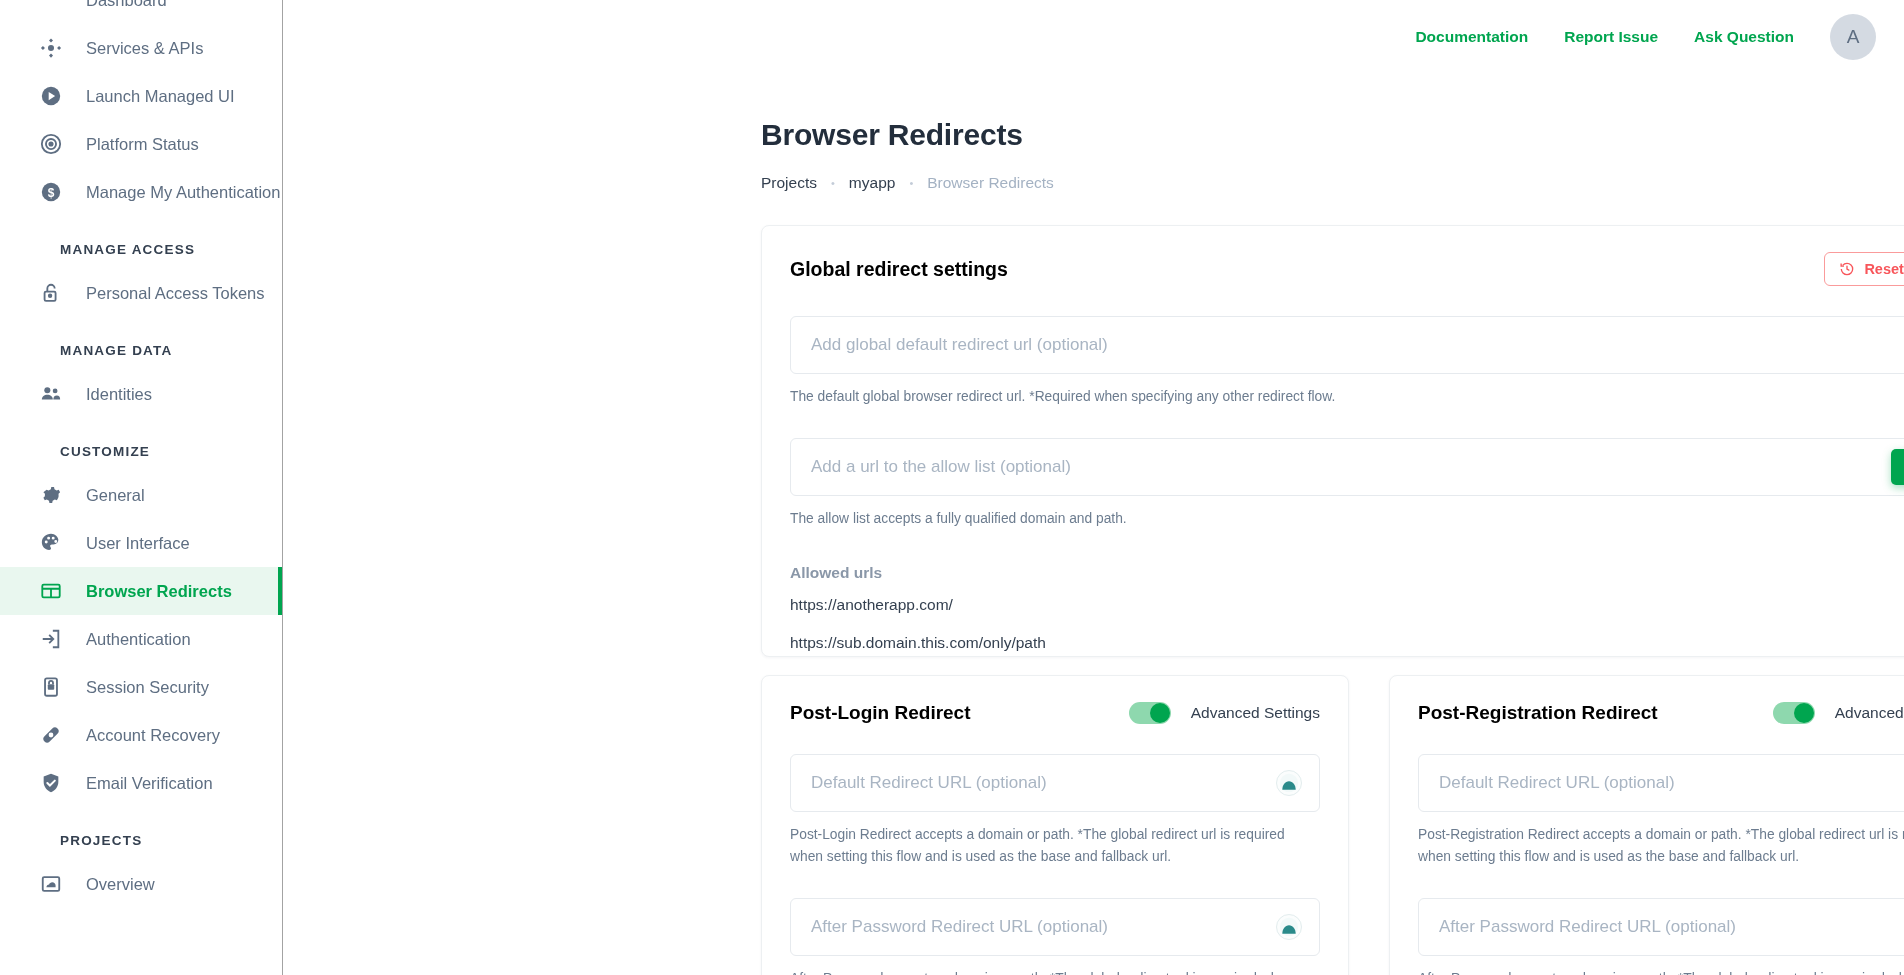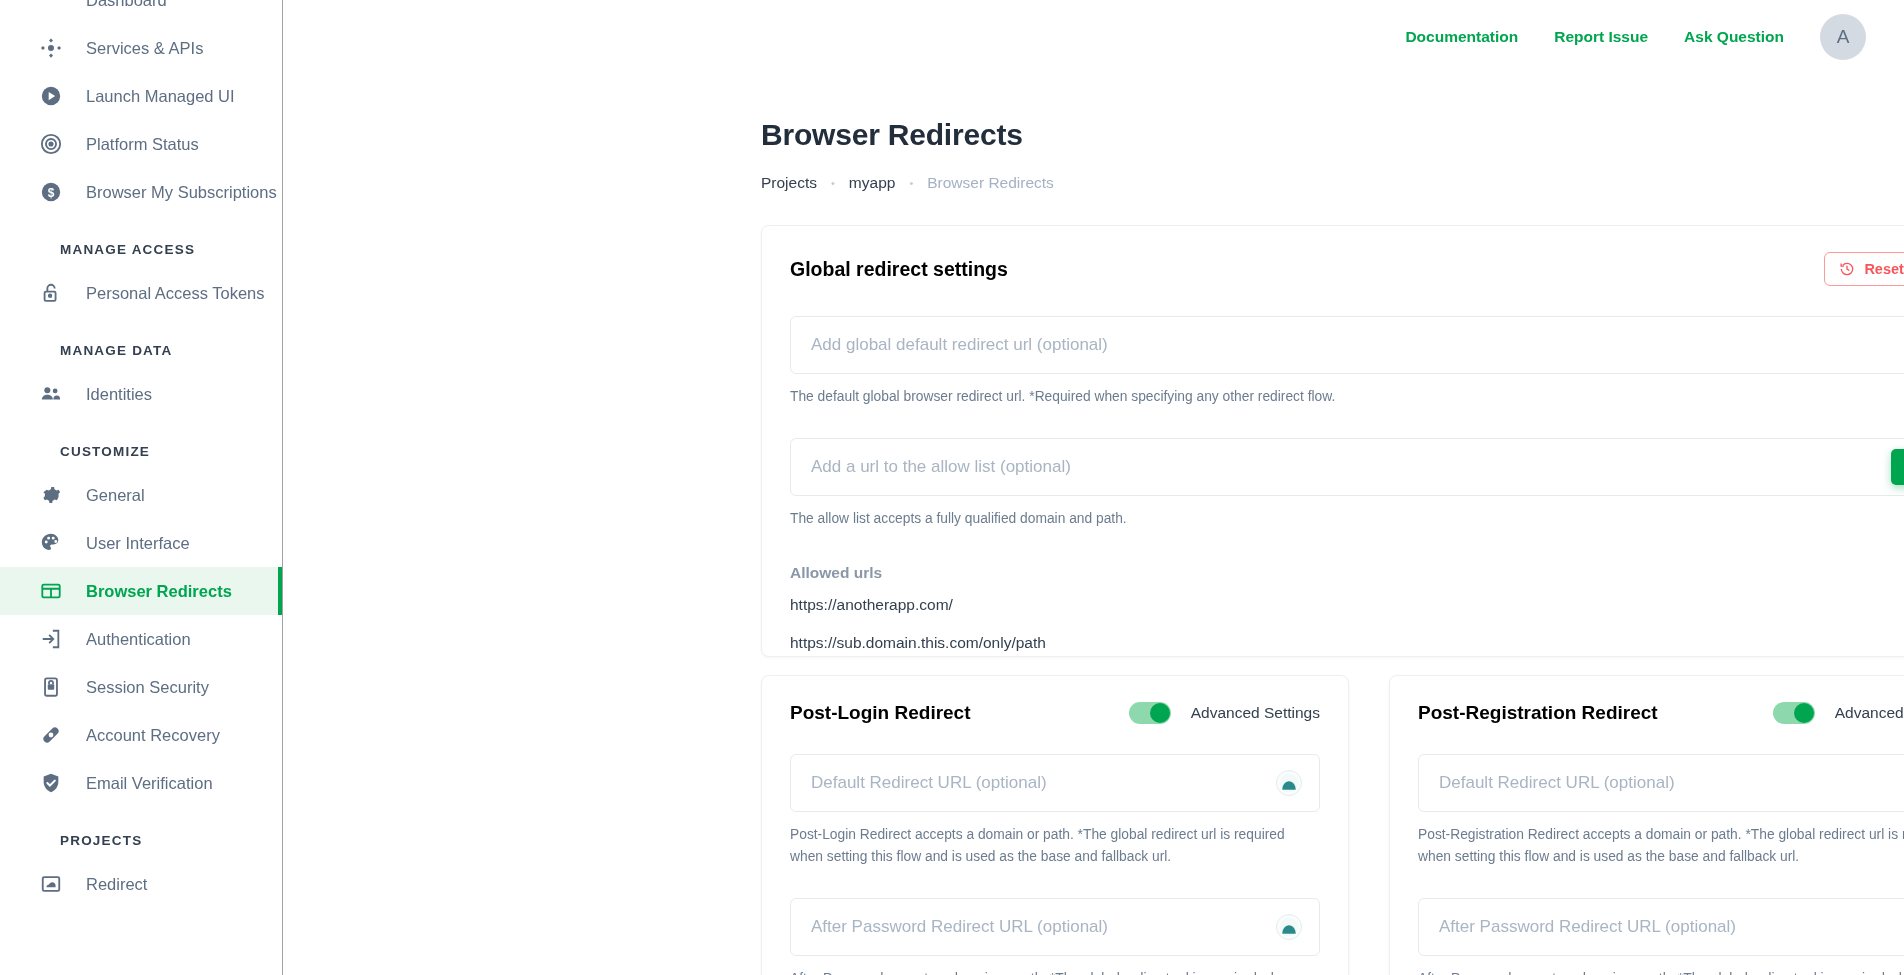--- a/index.html
+++ b/index.html
@@ -41,21 +41,21 @@
   .nav-icon svg { width: 22px; height: 22px; display: block; }
   .section-head {
     font-size: 13.5px; font-weight: bold; letter-spacing: 1.2px;
     color: #344050; padding: 26px 0 12px 60px; text-transform: uppercase;
   }
 
   
   .main { flex: 1; height: 975px; position: relative; overflow: hidden; background:#fff; }
   .topbar {
     height: 74px; display: flex; align-items: center; justify-content: flex-end;
-    padding-right: 38px; gap: 0px;
+    padding-right: 28px; gap: 0px;
   }
   .toplink {
     color: #00a54f; font-weight: bold; font-size: 15.5px;
     margin-left: 36px; text-decoration: none; cursor: pointer; white-space: nowrap;
   }
   .avatar {
     width: 46px; height: 46px; border-radius: 50%;
     background: #d4dae2; color: #5e6e82;
     display: flex; align-items: center; justify-content: center;
     font-size: 19px; margin-left: 36px; cursor: pointer;
@@ -188,21 +188,21 @@
         <span class="nav-label">Platform Status</span>
       </div>
 
       <div class="nav-item">
         <span class="nav-icon">
             <svg viewBox="0 0 24 24" fill="#5e6e82">
               <circle cx="12" cy="12" r="10"></circle>
               <text x="12" y="17" font-size="13" font-weight="bold" fill="#fff" text-anchor="middle" font-family="Liberation Sans, sans-serif">$</text>
             </svg>
           </span>
-        <span class="nav-label">Browser My Subscriptions</span>
+        <span class="nav-label">Manage My Authentication</span>
       </div>
 
       <div class="section-head">MANAGE ACCESS</div>
       <div class="nav-item">
         <span class="nav-icon">
             <svg viewBox="0 0 24 24" fill="none" stroke="#5e6e82" stroke-width="2">
               <rect x="5" y="10.5" width="12" height="10" rx="1.5"></rect>
               <path d="M8 10.5V7a4 4 0 018 0"></path>
               <circle cx="11" cy="15" r="1.4" fill="#5e6e82"></circle>
             </svg>
@@ -297,21 +297,21 @@
       </div>
 
       <div class="section-head">PROJECTS</div>
       <div class="nav-item">
         <span class="nav-icon">
             <svg viewBox="0 0 24 24" fill="none" stroke="#5e6e82" stroke-width="2">
               <rect x="3" y="4.5" width="18" height="15" rx="1.5"></rect>
               <path d="M7 15.5c0-1.7 1.3-3 2.9-3 .5-1.5 1.9-2.5 3.5-2.5 2 0 3.6 1.6 3.6 3.6v1.9z" fill="#5e6e82" stroke="none"></path>
             </svg>
           </span>
-        <span class="nav-label">Redirect</span>
+        <span class="nav-label">Overview</span>
       </div>
     </div>
   </nav>
 
   <div class="main">
 
     <div class="topbar">
       <a class="toplink">Documentation</a>
       <a class="toplink">Report Issue</a>
       <a class="toplink">Ask Question</a>

